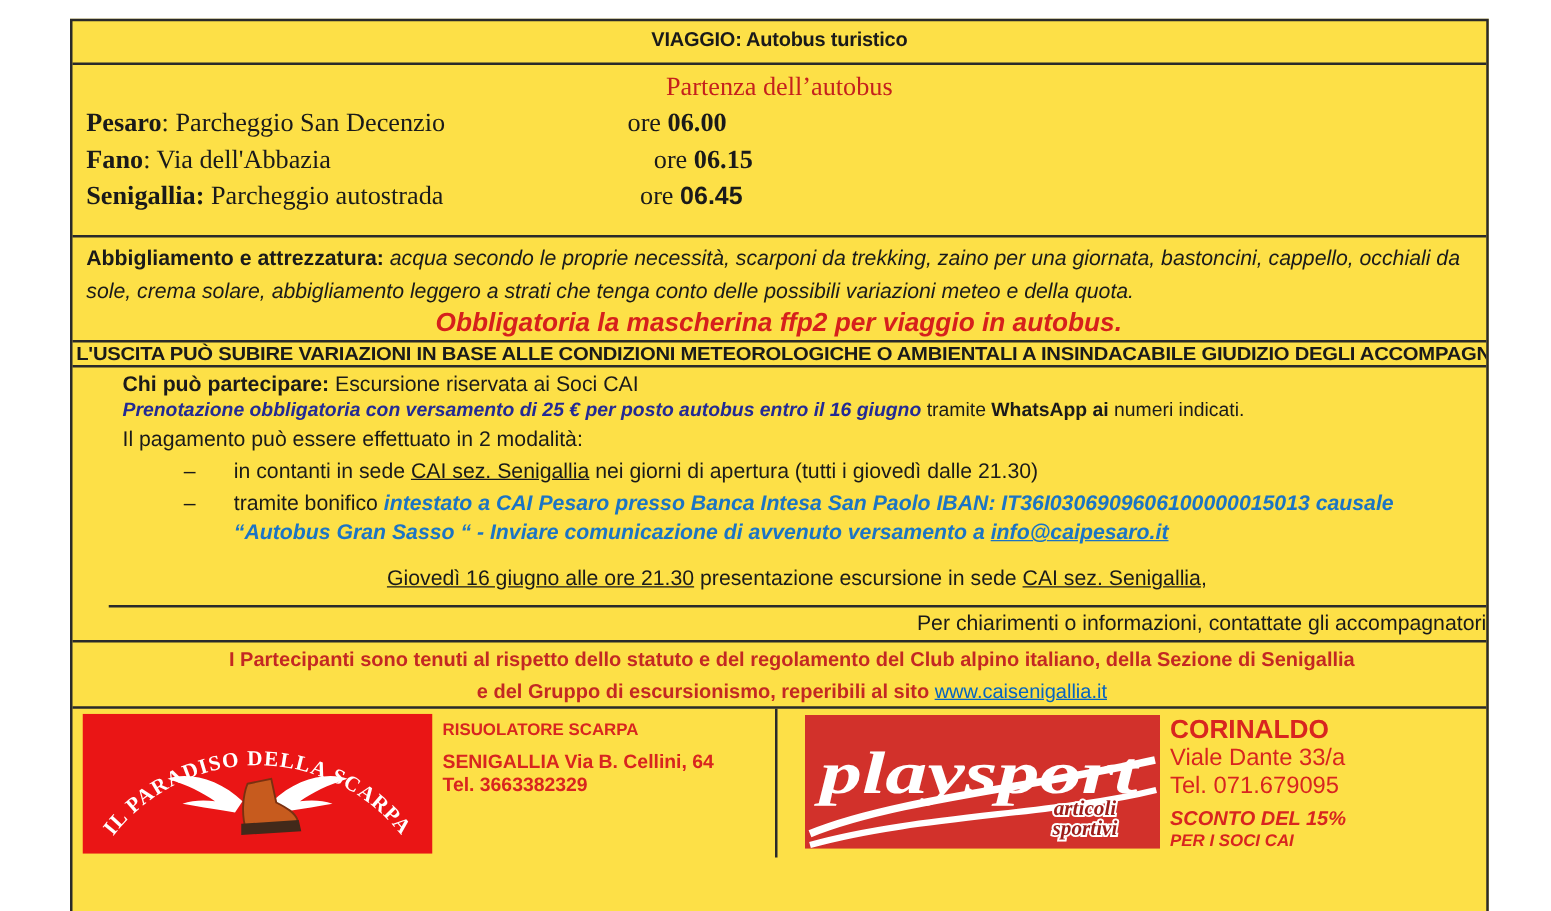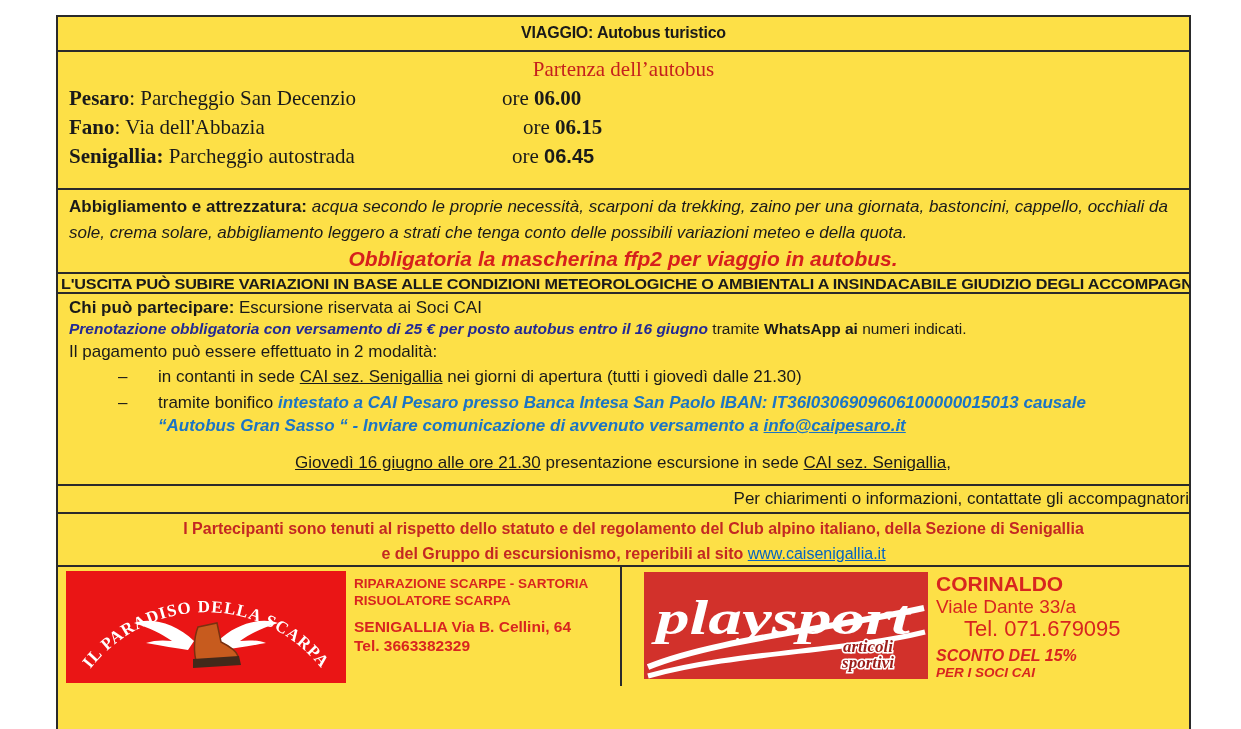--- a/index.html
+++ b/index.html
@@ -28,21 +28,21 @@
   .equip-text { font-size:17px; line-height:26px; }
   .equip-label { font-weight:bold; font-style:normal; }
   .equip-body { font-style:italic; }
   .mask-notice { text-align:center; color:#d6201c; font-weight:bold; font-style:italic; font-size:21px; line-height:24px; margin-top:1px; }
 
   
   .disclaimer-row { height:20px; overflow:hidden; padding-left:3px; }
   .stretch { display:inline-block; white-space:nowrap; transform:scaleX(1.08); transform-origin:0 50%; font-size:15px; font-weight:bold; line-height:19px; letter-spacing:-0.2px; }
 
   
-  .main { height:192px; padding:3px 12px 0 11px; font-size:17px; }
+  .main { height:192px; padding:3px 12px 0 11px; font-size:17px;margin-left:29px; }
   .line-who { line-height:21px; }
   .who-label { font-weight:bold; }
   .line-booking { line-height:20px; font-size:15.5px; margin-top:1px; }
   .navy-bi { color:#232a94; font-weight:bold; font-style:italic; }
   .wa-bold { font-weight:bold; }
   .line-payment { line-height:21px; margin-top:2px; }
   .bullet { display:flex; padding-left:49px; margin-top:3px; line-height:23px; }
   .dash { width:40px; flex:none; }
   .btext { flex:1; }
   .u { text-decoration:underline; }
@@ -65,21 +65,21 @@
   .ad-right { position:relative; flex:1; }
   .pl-box { position:absolute; left:8px; top:4px; }
   .pl-text { position:absolute; left:296px; top:8px; color:#d8251f; font-weight:bold; }
   .pl-s { font-size:13.5px; line-height:17px; }
   .pl-l { font-size:15.5px; line-height:19px; }
   .pl-gap { height:8px; }
   .ps-box { position:absolute; left:22px; top:5px; }
   .ps-text { position:absolute; left:314px; top:4px; color:#d8251f; }
   .ps-city { font-size:21px; font-weight:bold; line-height:25px; }
   .ps-addr { font-size:19px; line-height:22px; }
-  .ps-tel { font-size:22px; line-height:22px;margin-left:28px; }
+  .ps-tel { font-size:19px; line-height:22px; }
   .ps-disc { font-size:16px; font-weight:bold; font-style:italic; line-height:19px; margin-top:6px; }
   .ps-disc2 { font-size:13.5px; font-weight:bold; font-style:italic; line-height:16px; }
 </style>
 </head>
 <body>
 
 <div class="sheet">
   <div class="frame">
 
     <div class="row title-row">
@@ -159,21 +159,20 @@
             <textPath href="#arcPath" startOffset="50%" text-anchor="middle">IL PARADISO DELLA SCARPA</textPath>
           </text>
           <g>
             <path d="M128 70 C110 52 84 46 68 52 C84 57 96 63 106 70 C98 69 88 69 80 72 C96 75 110 77 122 79 Z" fill="#ffffff"></path>
             <path d="M152 70 C170 52 196 46 212 52 C196 57 184 63 174 70 C182 69 192 69 200 72 C184 75 170 77 158 79 Z" fill="#ffffff"></path>
             <path d="M132 56 L151 52 L155 71 C163 75 170 79 172 85 L170 92 L131 93 C127 82 128 66 132 56 Z" fill="#c75b1e" stroke="#7a3010" stroke-width="1.5"></path>
             <path d="M127 88 L173 85 L175 94 L127 97 Z" fill="#42291a"></path>
           </g>
         </svg>
         <div class="pl-text">
-          <div class="pl-s">RIPARAZIONE SCARPE - SARTORIA</div>
           <div class="pl-s">RISUOLATORE SCARPA</div>
           <div class="pl-gap"></div>
           <div class="pl-l">SENIGALLIA Via B. Cellini, 64</div>
           <div class="pl-l">Tel. 3663382329</div>
         </div>
       </div>
       <div class="ad-right">
         <svg class="ps-box" width="284" height="107" viewBox="0 0 284 107">
           <rect x="0" y="0" width="284" height="107" fill="#d2312b"></rect>
           <path d="M4 95 C70 68 180 58 280 36" stroke="#ffffff" stroke-width="6" fill="none"></path>

